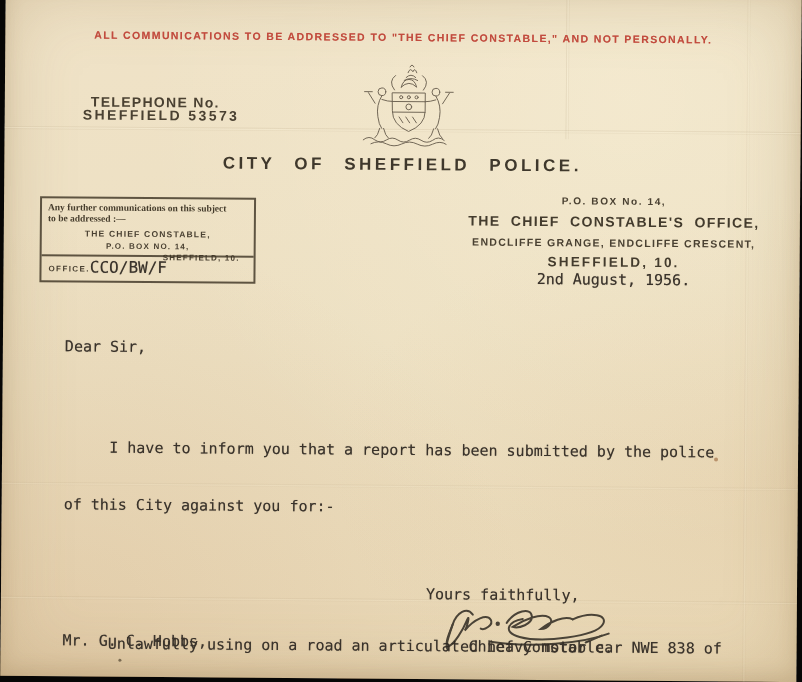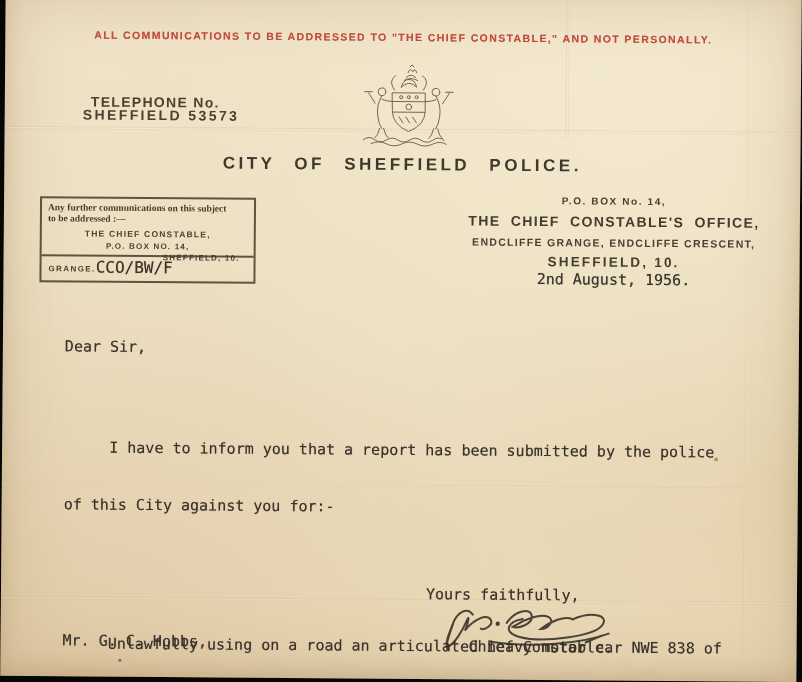--- a/index.html
+++ b/index.html
@@ -137,21 +137,21 @@
 
   <div class="refbox">
     <div class="note">
       <div>Any further communications on this subject</div>
       <div>to be addressed :—</div>
     </div>
     <div class="addr1">THE CHIEF CONSTABLE,</div>
     <div class="addr2">P.O. BOX NO. 14,</div>
     <div class="addr3">SHEFFIELD, 10.</div>
     <div class="refrow">
-      <span class="reflabel">GRANGE.</span>
+      <span class="reflabel">OFFICE.</span>
       <span class="refcode typed">CCO/BW/F</span>
     </div>
   </div>
 
   <div class="office">
     <div class="l1">P.O. BOX No. 14,</div>
     <div class="l2">THE CHIEF CONSTABLE'S OFFICE,</div>
     <div class="l3">ENDCLIFFE GRANGE, ENDCLIFFE CRESCENT,</div>
     <div class="l4">SHEFFIELD, 10.</div>
     <div class="l5 typed">2nd August, 1956.</div>

